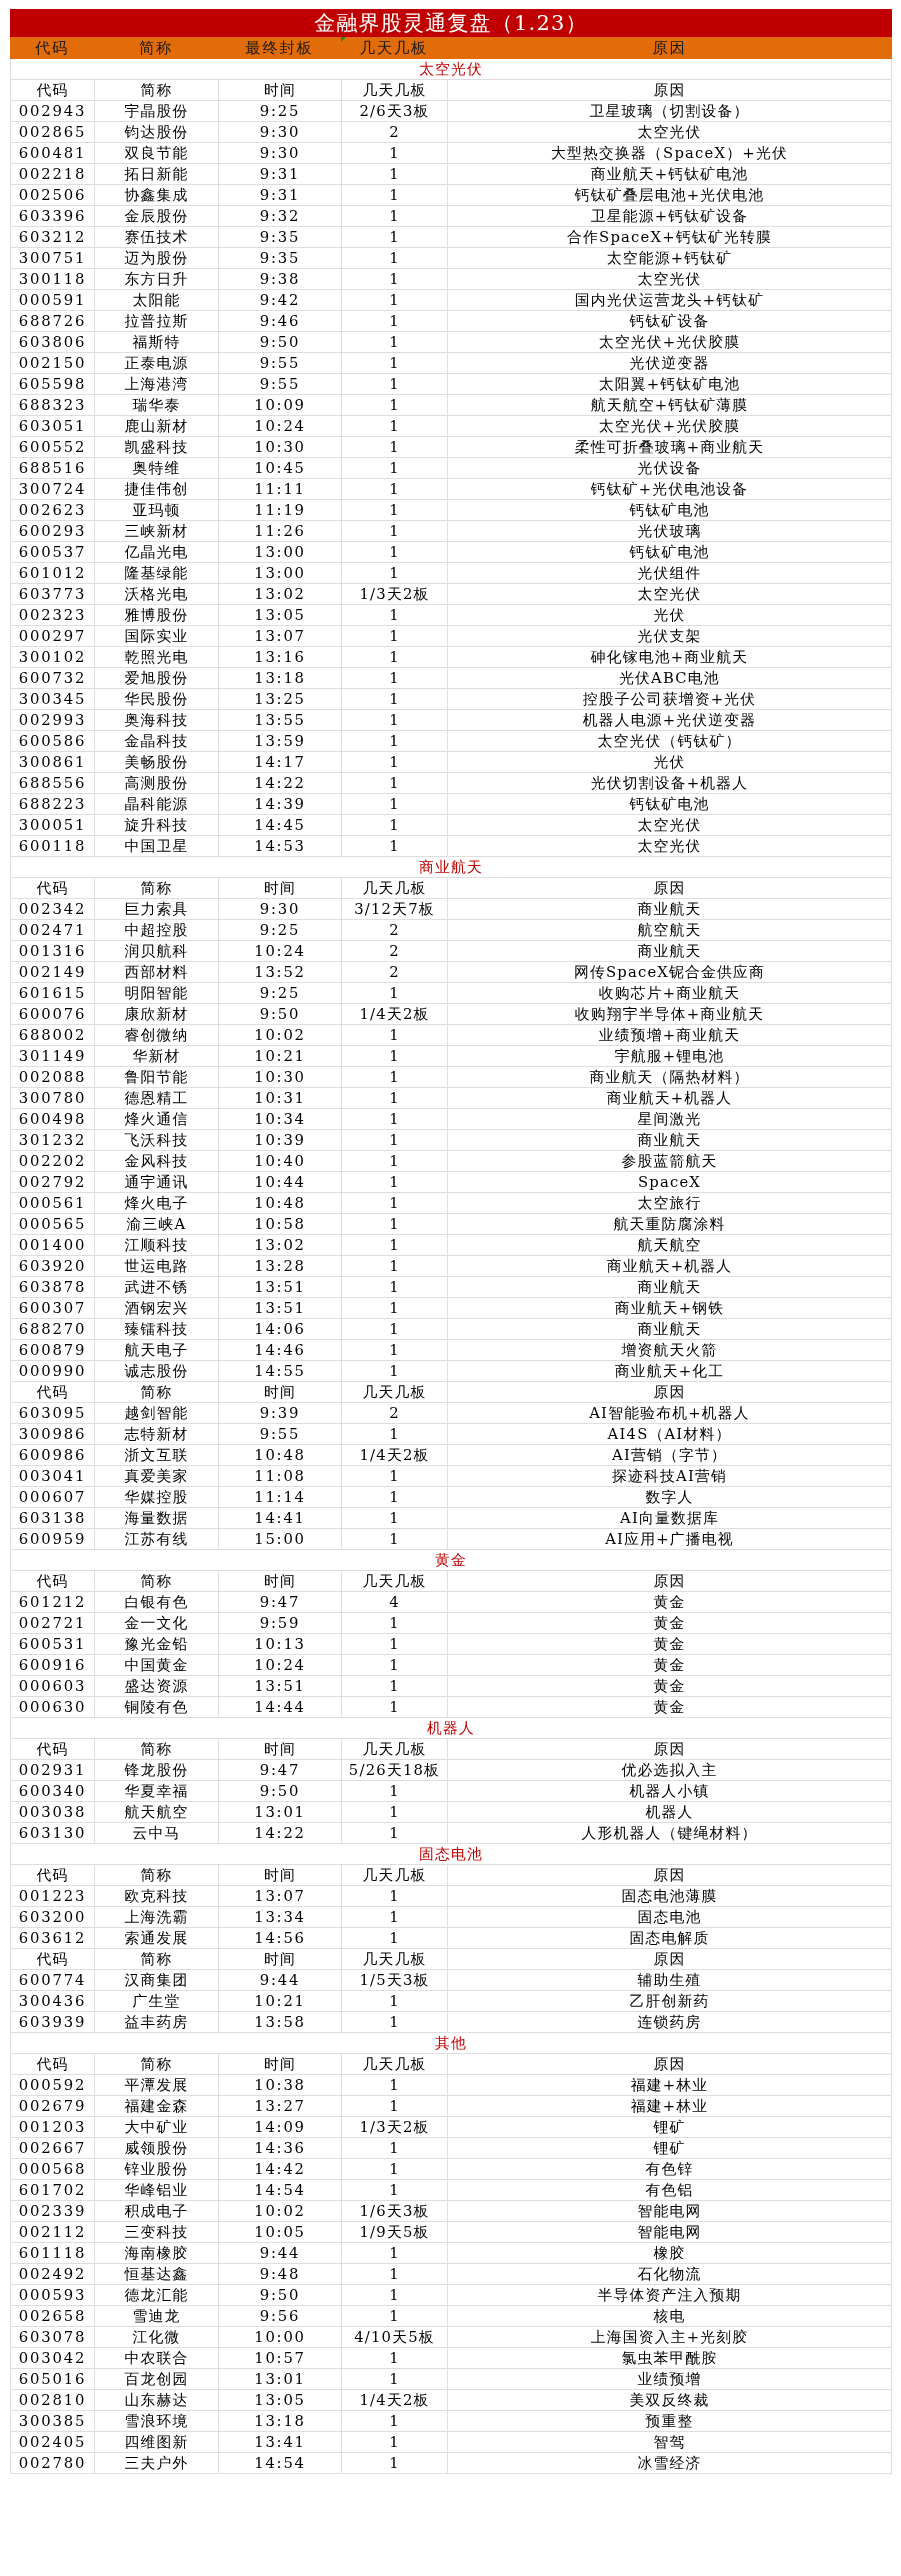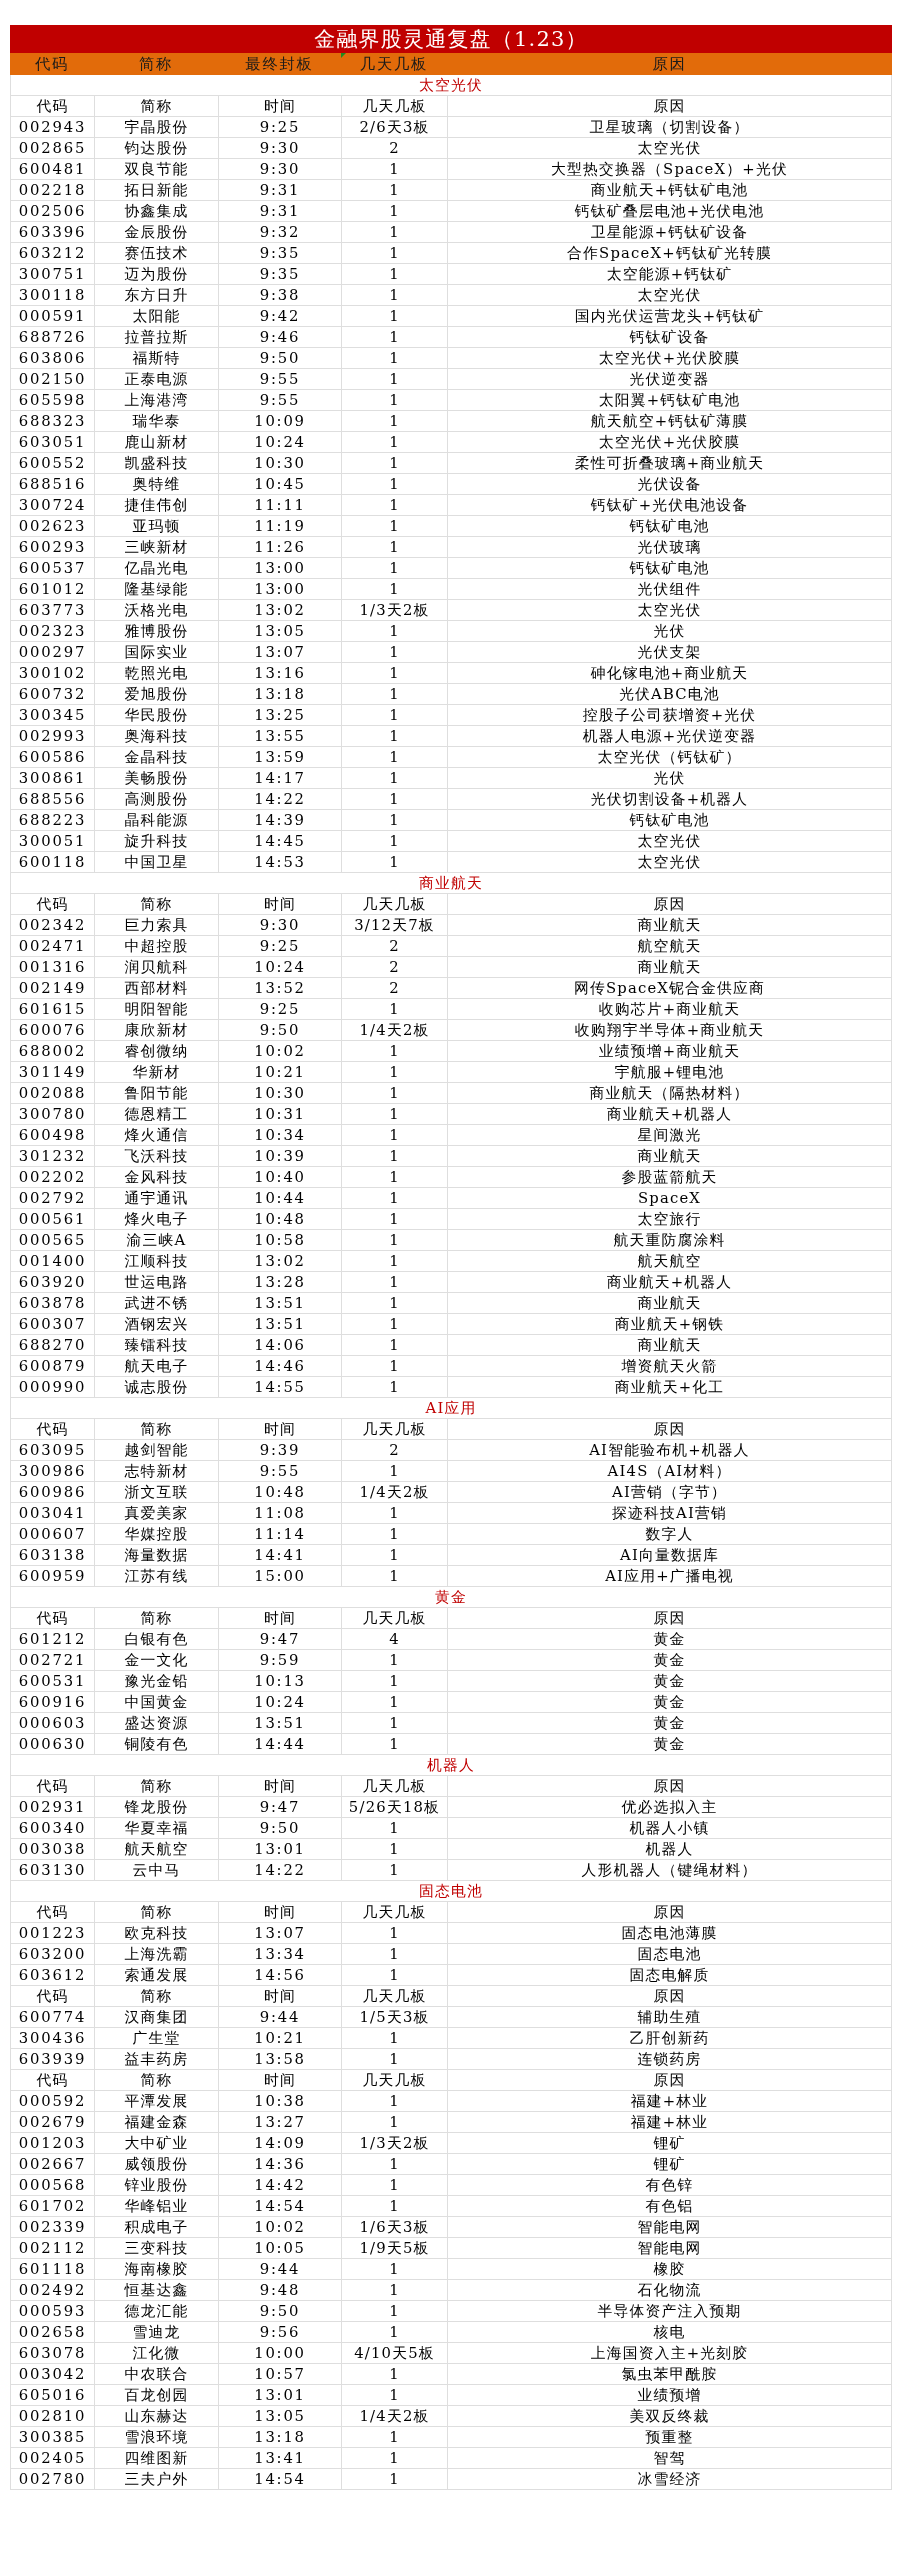--- a/index.html
+++ b/index.html
@@ -1,21 +1,21 @@
 <!DOCTYPE html>
 <html style="font-size:9.4px"><head>
 <meta charset="utf-8">
 <style>
   html, body { margin: 0; padding: 0; background: #ffffff; }
   body { width: 902px; height: 2576px; position: relative; overflow: hidden;
          font-family: "DejaVu Serif", "Liberation Serif", serif; color: #000; }
   #sheet { position: absolute; left: 10px; top: 8.9px; width: 882px; }
   .title-bar { height: 28px; background: #C00000; color: #ffffff; display: flex;
                align-items: center; justify-content: center; font-size: 21px;
-               letter-spacing: 1.2px; line-height: 28px; white-space: nowrap; margin-top: 16px; }
+               letter-spacing: 1.2px; line-height: 28px; white-space: nowrap; }
   .top-header { height: 22.4px; background: #E26B0A; display: flex; position: relative; }
   .top-header .cell { font-size: 15.3px; line-height: 22.4px; color: #1a1a1a; letter-spacing: 1.8px; }
   .comment-mark { position: absolute; left: 331px; top: 0.6px; width: 0; height: 0;
                   border-top: 5.3px solid #1E8C1E; border-right: 5.3px solid transparent; }
   .row { height: 21px; display: flex; border-bottom: 1.2px solid #DEDEDE; box-sizing: border-box;
          border-left: 1.2px solid #DEDEDE; border-right: 1.2px solid #DEDEDE; }
   .cell { box-sizing: border-box; text-align: center; font-size: 14.8px; line-height: 20px;
           white-space: nowrap; overflow: hidden; letter-spacing: 1.2px; }
   .row .cell { border-right: 1.2px solid #DEDEDE; }
   .row .cell:last-child { border-right: none; }
@@ -536,23 +536,20 @@
     <div class="cell c-code digits">000990</div>
     <div class="cell c-name">诚志股份</div>
     <div class="cell c-time digits">14:55</div>
     <div class="cell c-boards">1</div>
     <div class="cell c-reason">商业航天+化工</div>
   </div>
 </div>
   </div>
 
   <div class="section">
-    <div class="row section-row">
-      <div class="cell">AI应用</div>
-    </div>
     <div class="row header-row">
       <div class="cell c-code">代码</div>
       <div class="cell c-name">简称</div>
       <div class="cell c-time">时间</div>
       <div class="cell c-boards">几天几板</div>
       <div class="cell c-reason">原因</div>
     </div>
     <div class="rows">
   <div class="row data-row">
     <div class="cell c-code digits">603095</div>
@@ -787,20 +784,23 @@
     <div class="cell c-code digits">603939</div>
     <div class="cell c-name">益丰药房</div>
     <div class="cell c-time digits">13:58</div>
     <div class="cell c-boards">1</div>
     <div class="cell c-reason">连锁药房</div>
   </div>
 </div>
   </div>
 
   <div class="section">
+    <div class="row section-row">
+      <div class="cell">其他</div>
+    </div>
     <div class="row header-row">
       <div class="cell c-code">代码</div>
       <div class="cell c-name">简称</div>
       <div class="cell c-time">时间</div>
       <div class="cell c-boards">几天几板</div>
       <div class="cell c-reason">原因</div>
     </div>
     <div class="rows">
   <div class="row data-row">
     <div class="cell c-code digits">000592</div>

